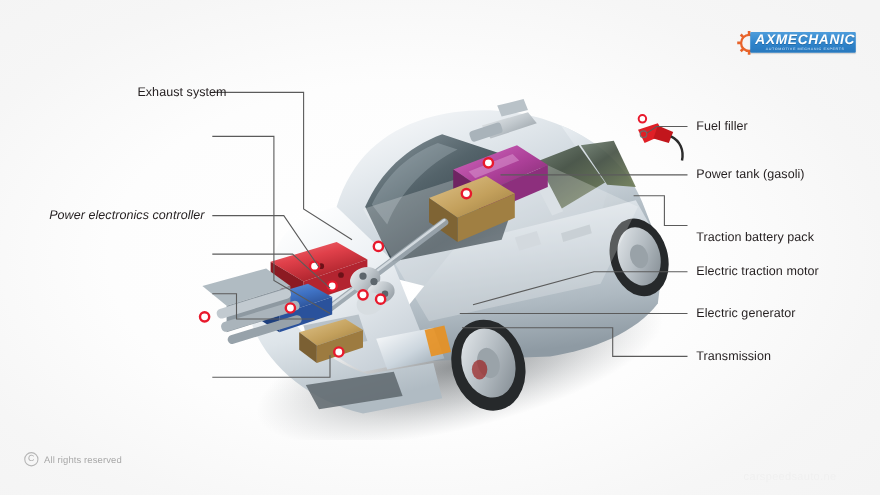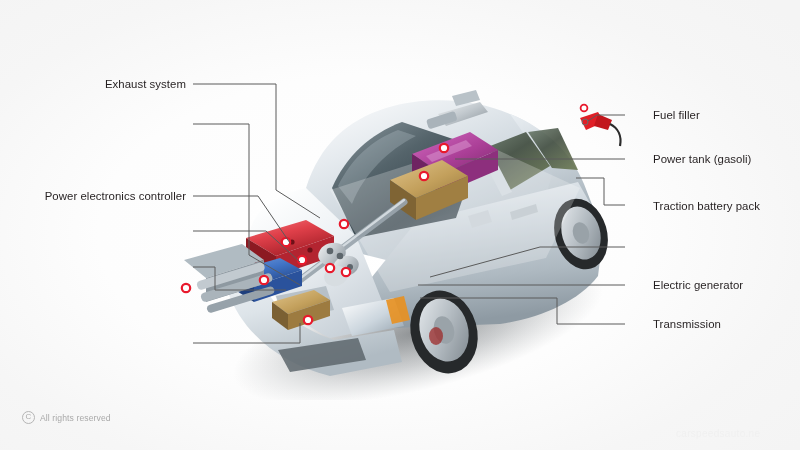--- a/index.html
+++ b/index.html
@@ -89,21 +89,21 @@
 
   
   .label {
     position: absolute;
     font-size: 11.4px;
     line-height: 13px;
     color: #241f20;
     white-space: nowrap;
     letter-spacing: 0.05px;
   }
-  .label.right-side { text-align: right; margin-left: 20px; }
+  .label.right-side { text-align: right; }
   .label.left-side  { text-align: right; }
 
   
   #leaders {
     position: absolute;
     inset: 0;
     pointer-events: none;
   }
 
   
@@ -380,39 +380,60 @@
       <path d="M625,247 L540,247 L430,277"></path>
 
       <path d="M625,285 L418,285"></path>
 
       <path d="M625,324 L557,324 L557,298 L420,298"></path>
     </g>
 
     <circle cx="585" cy="122" r="3" fill="none" stroke="#6b6b6b" stroke-width="1"></circle>
   </svg>
 
-  <div class="label left-side" style="left:0px; top:78px; width:186px;">Exhaust system</div>
-
-
-  <div class="label left-side" style="left:0px; top:190px; width:186px;">Power electronics controller</div>
+  <div class="label left-side" style="left:0px; top:78px; width:186px;padding-left:20px;">Exhaust system</div>
+
+
+  <div class="label left-side" style="left:0px; top:190px; width:186px;font-style:italic;">Power electronics controller</div>
 
 
 
 
   <div class="label right-side" style="left:633px; top:109px;">Fuel filler</div>
 
   <div class="label right-side" style="left:633px; top:153px;">Power tank (gasoli)</div>
 
-  <div class="label right-side" style="left:633px; top:200px;">Traction battery pack</div>
-
+  <div class="label right-side" style="left:633px; top:210px;">Traction battery pack</div>
+
+  <div class="label right-side" style="left:633px; top:241px;">Electric traction motor</div>
 
   <div class="label right-side" style="left:633px; top:279px;">Electric generator</div>
 
   <div class="label right-side" style="left:633px; top:318px;">Transmission</div>
 
+  <div class="logo">
+    <svg class="logo-gear" viewBox="0 0 26 26">
+      <g fill="none" stroke="#e8632a" stroke-width="2.1">
+        <circle cx="13" cy="13" r="7.3"></circle>
+        <g stroke-width="2.4" stroke-linecap="butt">
+          <line x1="13" y1="2.2" x2="13" y2="5.2"></line>
+          <line x1="13" y1="20.8" x2="13" y2="23.8"></line>
+          <line x1="2.2" y1="13" x2="5.2" y2="13"></line>
+          <line x1="20.8" y1="13" x2="23.8" y2="13"></line>
+          <line x1="5.4" y1="5.4" x2="7.5" y2="7.5"></line>
+          <line x1="18.5" y1="18.5" x2="20.6" y2="20.6"></line>
+          <line x1="5.4" y1="20.6" x2="7.5" y2="18.5"></line>
+          <line x1="18.5" y1="7.5" x2="20.6" y2="5.4"></line>
+        </g>
+      </g>
+    </svg>
+    <div class="logo-bar"></div>
+    <div class="logo-word">AXMECHANIC</div>
+    <div class="logo-sub">AUTOMOTIVE MECHANIC EXPERTS</div>
+  </div>
 
   <div class="copyright">
     <span class="c-mark">C</span>
     <span>All rights reserved</span>
   </div>
 
   <div class="watermark">carspeedsauto.ne</div>
 
 </div>
 

